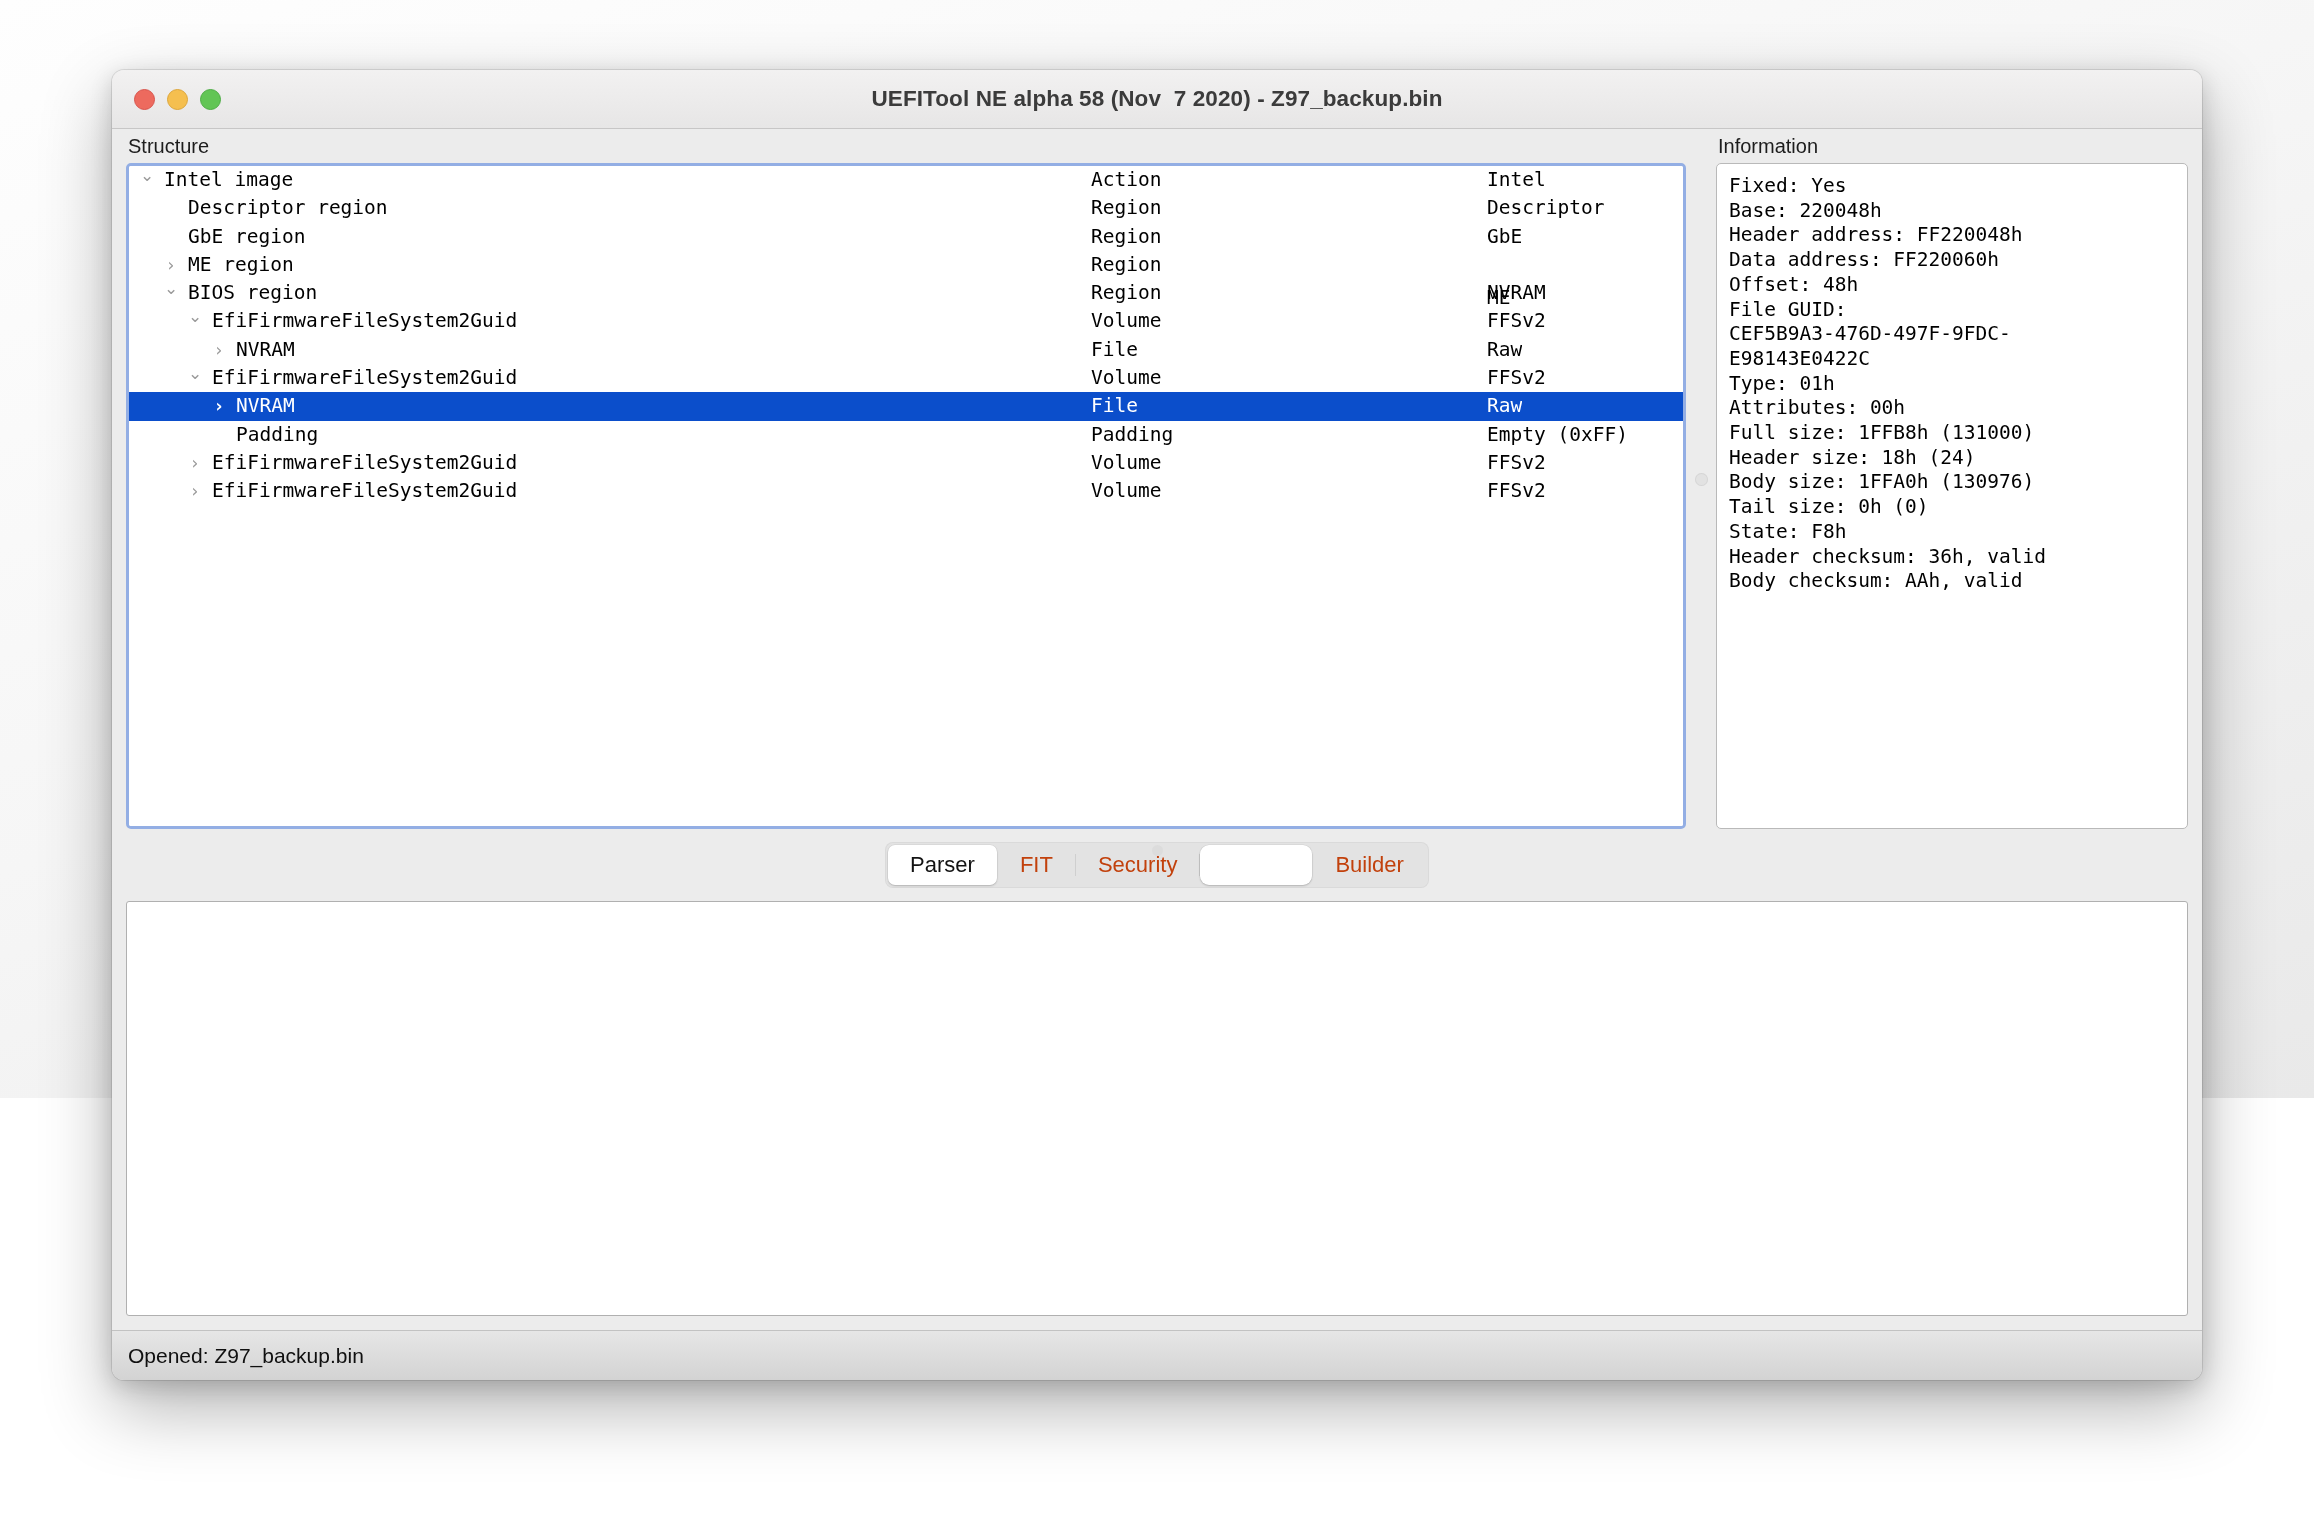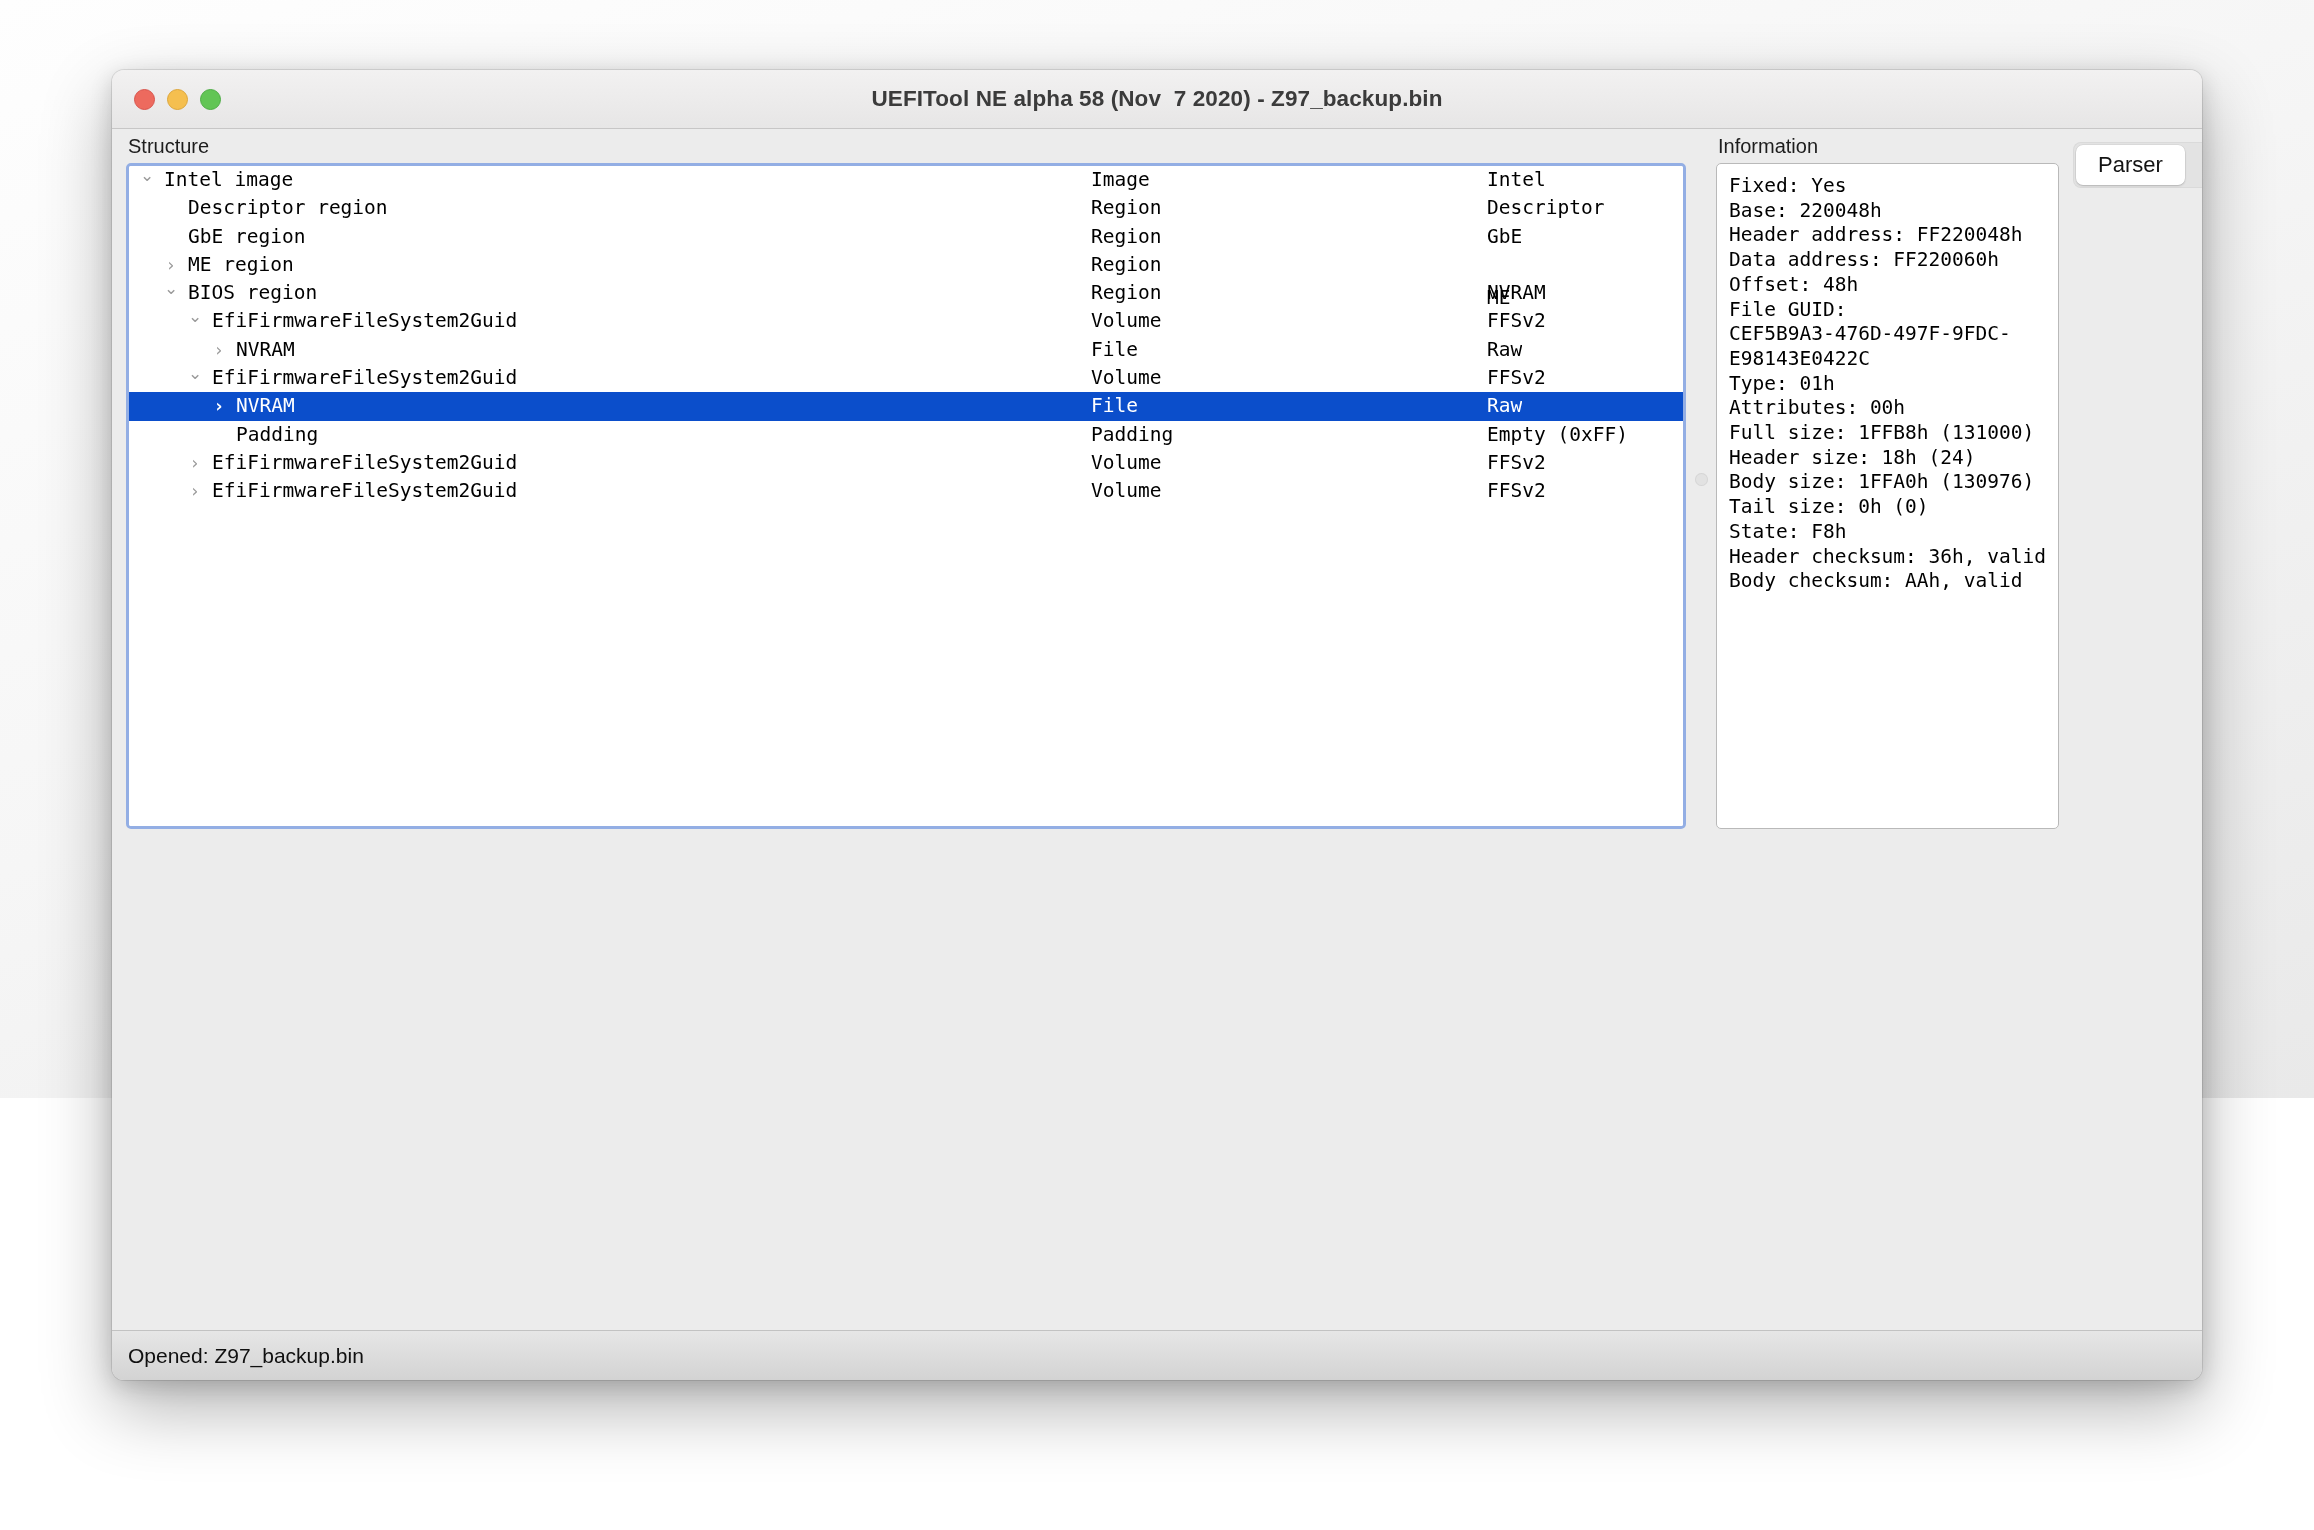--- a/index.html
+++ b/index.html
@@ -72,21 +72,21 @@
     font-weight: bold;
     color: #3b3b3b;
     letter-spacing: 0.1px;
     white-space: pre;
   }
 
   
   #window-body {
     flex: 1;
     display: flex;
-    flex-direction: row;
+    flex-direction: column;
     background: #ececec;
     padding: 0;
     min-height: 0;
   }
 
   #upper-area {
     display: flex;
     flex: 0 0 auto;
     padding: 0 14px;
     height: 700px;
@@ -329,21 +329,21 @@
 
       <div id="upper-area">
 
         <div class="panel" id="structure-panel">
           <div class="panel-label">Structure</div>
           <div id="tree-frame">
             <div id="tree-body">
                 <div class="trow">
                   <div class="cell c-name" style="padding-left: 8px;"><span class="chev" style="position: relative; top: -5px;">⌄</span><span style="margin-left: 7px;">Intel image</span></div>
                   <div class="cell c-action" style="padding-left: 9px;"></div>
-                  <div class="cell c-type" style="padding-left: 9px;">Image</div>
+                  <div class="cell c-type" style="padding-left: 9px;">Action</div>
                   <div class="cell c-subtype" style="padding-left: 9px;">Intel</div>
                 </div>
                 <div class="trow">
                   <div class="cell c-name" style="padding-left: 32px;"><span class="chev none"></span><span style="margin-left: 7px;">Descriptor region</span></div>
                   <div class="cell c-action" style="padding-left: 9px;"></div>
                   <div class="cell c-type" style="padding-left: 9px;">Region</div>
                   <div class="cell c-subtype" style="padding-left: 9px;">Descriptor</div>
                 </div>
                 <div class="trow">
                   <div class="cell c-name" style="padding-left: 32px;"><span class="chev none"></span><span style="margin-left: 7px;">GbE region</span></div>

